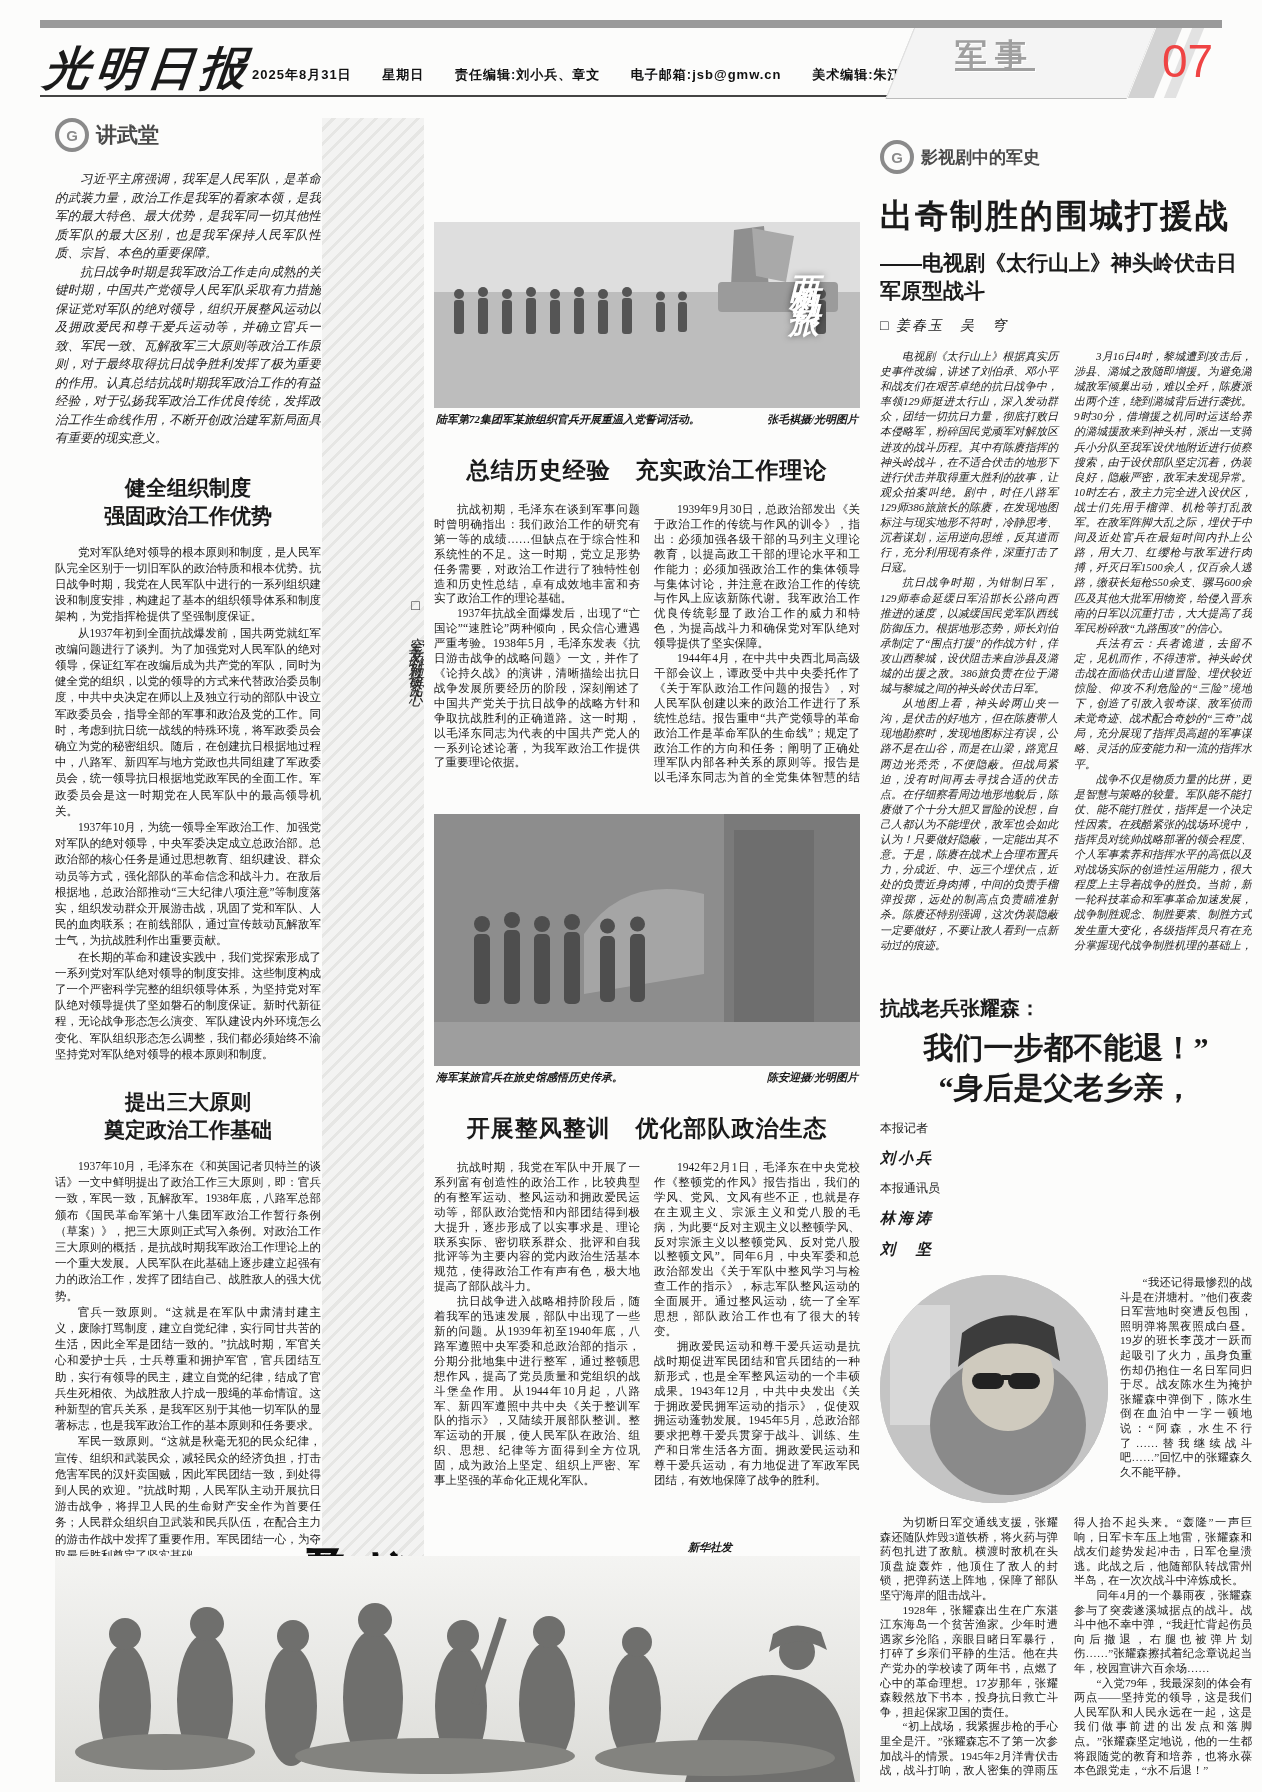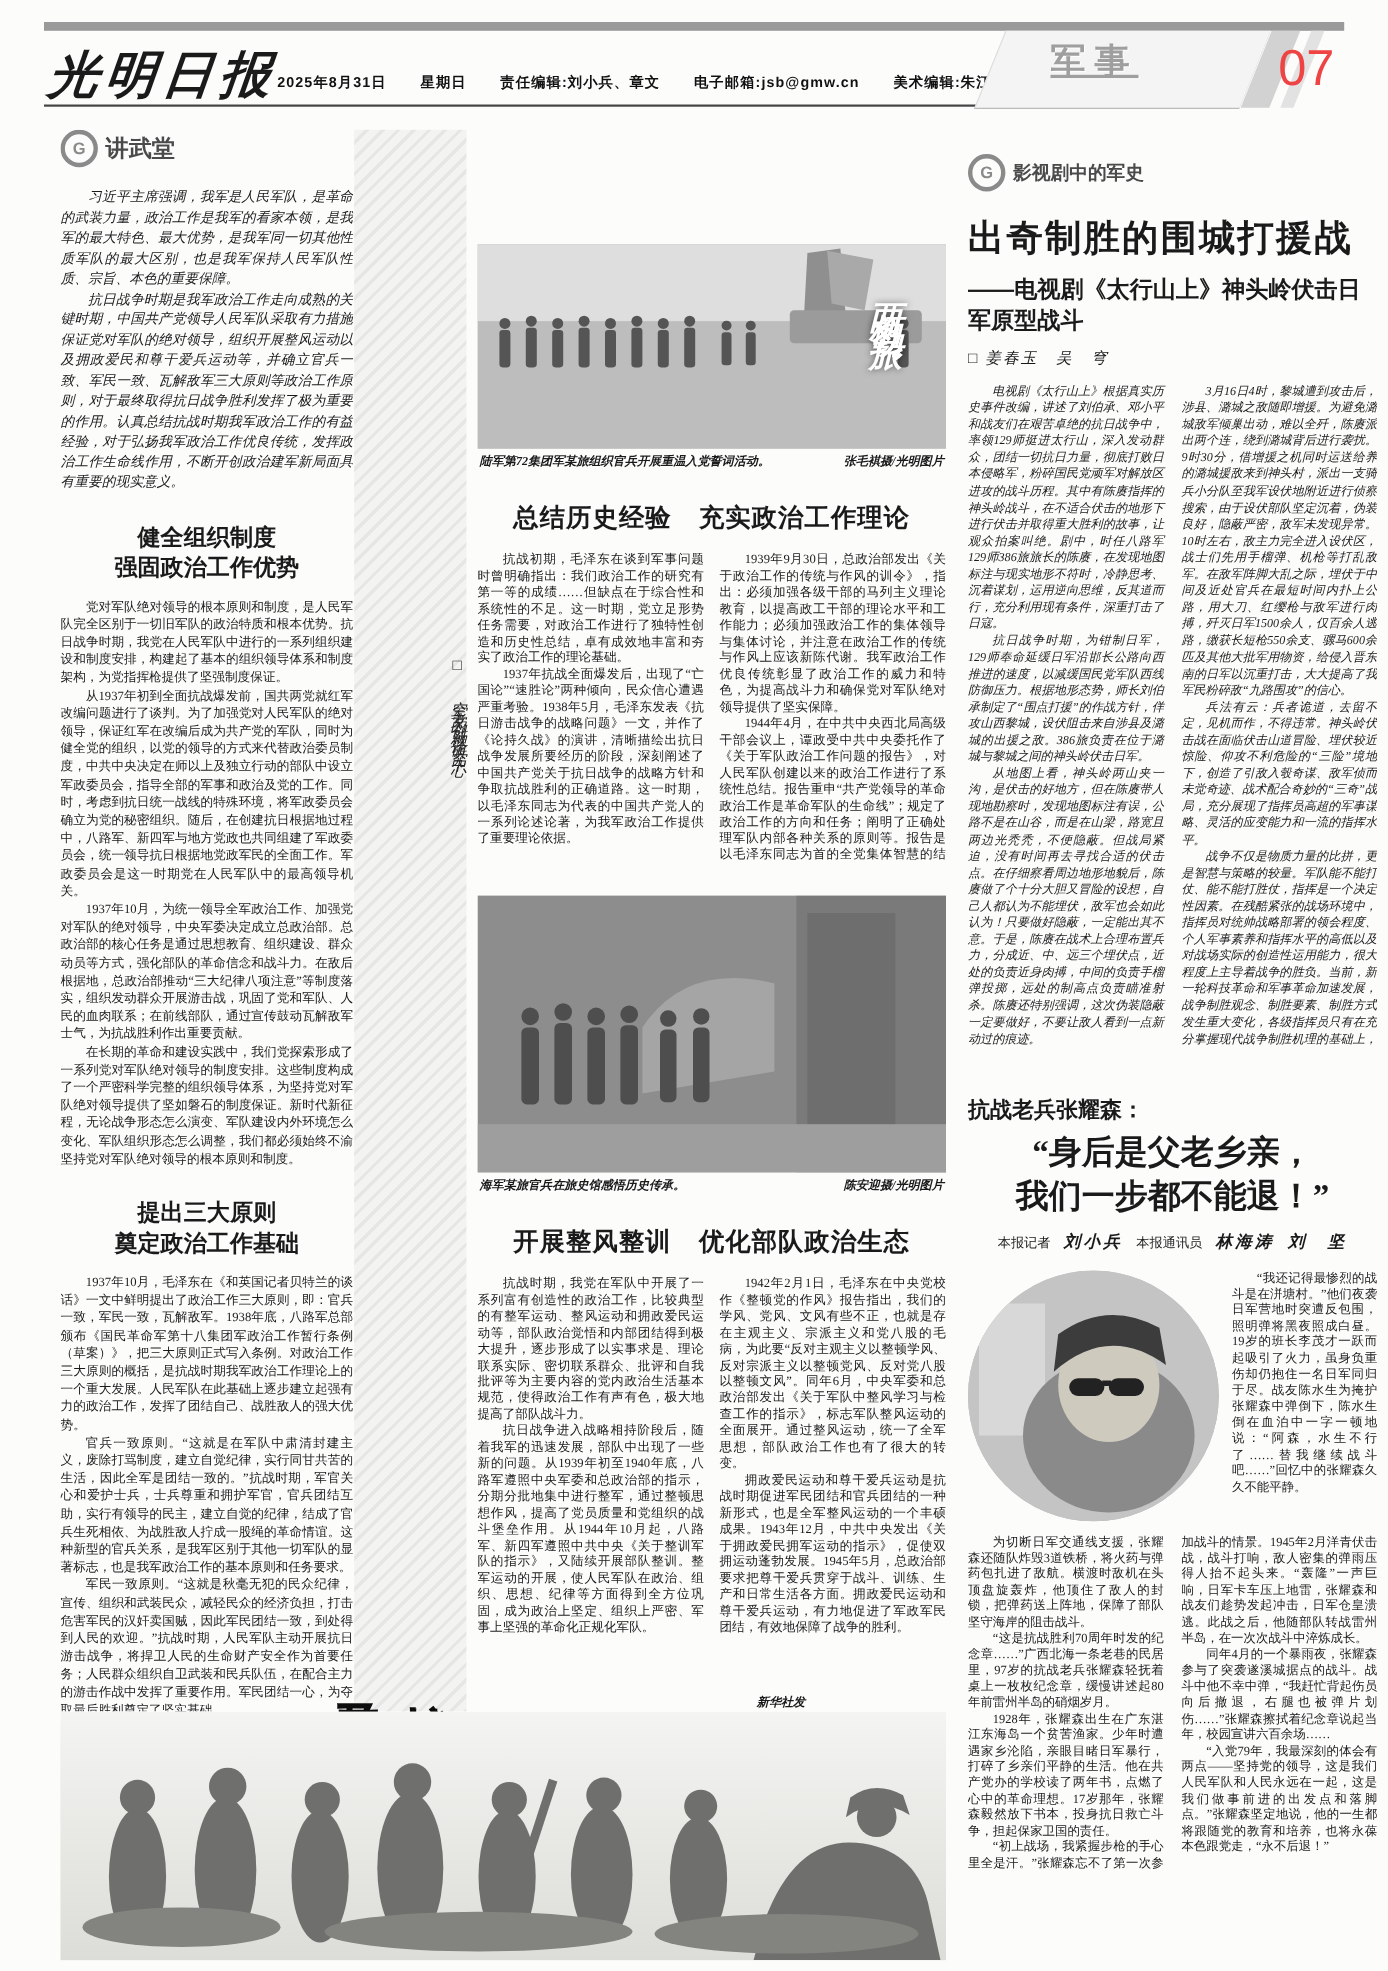--- a/index.html
+++ b/index.html
@@ -59,21 +59,21 @@
   .right-col{position:absolute;left:880px;top:118px;width:372px;height:1674px;overflow:hidden;}
   .right-col .kicker{font-size:17px;margin:22px 0 20px 0;}
   .rc-head{font-size:33px;font-weight:bold;letter-spacing:2px;margin:0 0 10px 0;}
   .rc-sub{font-size:21px;font-weight:bold;font-family:"Liberation Sans",sans-serif;margin:0 0 12px 0;}
   .rc-byline{font-size:14px;font-style:italic;margin:0 0 14px 0;letter-spacing:2px;}
   .rc-body{column-count:2;column-gap:16px;height:612px;overflow:hidden;}
   .rc-body p{font-size:11px;line-height:15.1px;margin:0;text-indent:2em;text-align:justify;font-style:italic;}
   
   .vet-kicker{font-size:20px;font-weight:bold;margin:34px 0 6px 0;}
   .vet-quote{text-align:center;font-size:30px;font-weight:bold;line-height:40px;margin:4px 0;}
-  .vet-byline{display:flex;justify-content:center;align-items:baseline;gap:12px;margin:12px 0 16px 0;}
+  .vet-byline{display:flex;justify-content:center;align-items:baseline;gap:12px;margin:12px 0 16px 0;flex-direction:column;}
   .vet-byline .role{font-size:12px;font-family:"Liberation Sans",sans-serif;color:#222;}
   .vet-byline .name{font-size:15px;font-weight:bold;font-style:italic;letter-spacing:3px;}
   .vet-first{display:flex;gap:12px;}
   .vet-photo{flex:0 0 228px;width:228px;height:228px;border-radius:50%;overflow:hidden;
         background:radial-gradient(circle at 40% 35%,#dcdcdc,#9e9e9e);position:relative;}
   .vet-first p{font-size:11.3px;line-height:14.6px;margin:0;text-indent:2em;text-align:justify;}
   .vet-body{column-count:2;column-gap:16px;margin-top:12px;height:430px;overflow:hidden;}
   .vet-body p{font-size:11.3px;line-height:14.6px;margin:0;text-indent:2em;text-align:justify;}
   
   .bottom-photo{position:absolute;left:55px;top:1556px;width:805px;height:226px;overflow:hidden;
@@ -240,22 +240,22 @@
       <p>抗日战争时期，为钳制日军，129师奉命延缓日军沿邯长公路向西推进的速度，以减缓国民党军队西线防御压力。根据地形态势，师长刘伯承制定了“围点打援”的作战方针，佯攻山西黎城，设伏阻击来自涉县及潞城的出援之敌。386旅负责在位于潞城与黎城之间的神头岭伏击日军。</p>
       <p>从地图上看，神头岭两山夹一沟，是伏击的好地方，但在陈赓带人现地勘察时，发现地图标注有误，公路不是在山谷，而是在山梁，路宽且两边光秃秃，不便隐蔽。但战局紧迫，没有时间再去寻找合适的伏击点。在仔细察看周边地形地貌后，陈赓做了个十分大胆又冒险的设想，自己人都认为不能埋伏，敌军也会如此认为！只要做好隐蔽，一定能出其不意。于是，陈赓在战术上合理布置兵力，分成近、中、远三个埋伏点，近处的负责近身肉搏，中间的负责手榴弹投掷，远处的制高点负责瞄准射杀。陈赓还特别强调，这次伪装隐蔽一定要做好，不要让敌人看到一点新动过的痕迹。</p>
       <p>3月16日4时，黎城遭到攻击后，涉县、潞城之敌随即增援。为避免潞城敌军倾巢出动，难以全歼，陈赓派出两个连，绕到潞城背后进行袭扰。9时30分，借增援之机同时运送给养的潞城援敌来到神头村，派出一支骑兵小分队至我军设伏地附近进行侦察搜索，由于设伏部队坚定沉着，伪装良好，隐蔽严密，敌军未发现异常。10时左右，敌主力完全进入设伏区，战士们先用手榴弹、机枪等打乱敌军。在敌军阵脚大乱之际，埋伏于中间及近处官兵在最短时间内扑上公路，用大刀、红缨枪与敌军进行肉搏，歼灭日军1500余人，仅百余人逃路，缴获长短枪550余支、骡马600余匹及其他大批军用物资，给侵入晋东南的日军以沉重打击，大大提高了我军民粉碎敌“九路围攻”的信心。</p>
       <p>兵法有云：兵者诡道，去留不定，见机而作，不得违常。神头岭伏击战在面临伏击山道冒险、埋伏较近惊险、仰攻不利危险的“三险”境地下，创造了引敌入彀奇谋、敌军侦而未觉奇迹、战术配合奇妙的“三奇”战局，充分展现了指挥员高超的军事谋略、灵活的应变能力和一流的指挥水平。</p>
       <p>战争不仅是物质力量的比拼，更是智慧与策略的较量。军队能不能打仗、能不能打胜仗，指挥是一个决定性因素。在残酷紧张的战场环境中，指挥员对统帅战略部署的领会程度、个人军事素养和指挥水平的高低以及对战场实际的创造性运用能力，很大程度上主导着战争的胜负。当前，新一轮科技革命和军事革命加速发展，战争制胜观念、制胜要素、制胜方式发生重大变化，各级指挥员只有在充分掌握现代战争制胜机理的基础上，循“理”而动，依“理”而行，根据不同对手特点、不同装备性能探索出有效战法，在战争中才能真正做到技高一筹、赢得胜利。</p>
 
     </div>
 
     <div class="vet-kicker">抗战老兵张耀森：</div>
     <div class="vet-quote">
+      <div>我们一步都不能退！”</div>
       <div>“身后是父老乡亲，</div>
-      <div>我们一步都不能退！”</div>
     </div>
     <div class="vet-byline">
       <span class="role">本报记者</span>
       <span class="name">刘小兵</span>
       <span class="role">本报通讯员</span>
       <span class="name">林海涛</span>
       <span class="name">刘　坚</span>
     </div>
     <div class="vet-first">
       <div class="vet-photo">
@@ -267,21 +267,20 @@
           <path d="M78 92 q50 -44 102 -6 l-6 -34 q-48 -26 -92 6 Z" fill="#3c3c3c"></path>
           <rect x="92" y="98" width="32" height="16" rx="8" fill="#222"></rect>
           <rect x="128" y="98" width="32" height="16" rx="8" fill="#222"></rect>
           <rect x="122" y="100" width="8" height="5" fill="#222"></rect>
         </svg>
       </div>
       <p>“我还记得最惨烈的战斗是在洴塘村。”他们夜袭日军营地时突遭反包围，照明弹将黑夜照成白昼。19岁的班长李茂才一跃而起吸引了火力，虽身负重伤却仍抱住一名日军同归于尽。战友陈水生为掩护张耀森中弹倒下，陈水生倒在血泊中一字一顿地说：“阿森，水生不行了……替我继续战斗吧……”回忆中的张耀森久久不能平静。</p>
     </div>
     <div class="vet-body">
       <p>为切断日军交通线支援，张耀森还随队炸毁3道铁桥，将火药与弹药包扎进了敌航。横渡时敌机在头顶盘旋轰炸，他顶住了敌人的封锁，把弹药送上阵地，保障了部队坚守海岸的阻击战斗。</p>
-      <p>“这是抗战胜利70周年时发的纪念章……”广西北海一条老巷的民居里，97岁的抗战老兵张耀森轻抚着桌上一枚枚纪念章，缓慢讲述起80年前雷州半岛的硝烟岁月。</p>
       <p>1928年，张耀森出生在广东湛江东海岛一个贫苦渔家。少年时遭遇家乡沦陷，亲眼目睹日军暴行，打碎了乡亲们平静的生活。他在共产党办的学校读了两年书，点燃了心中的革命理想。17岁那年，张耀森毅然放下书本，投身抗日救亡斗争，担起保家卫国的责任。</p>
       <p>“初上战场，我紧握步枪的手心里全是汗。”张耀森忘不了第一次参加战斗的情景。1945年2月洋青伏击战，战斗打响，敌人密集的弹雨压得人抬不起头来。“轰隆”一声巨响，日军卡车压上地雷，张耀森和战友们趁势发起冲击，日军仓皇溃逃。此战之后，他随部队转战雷州半岛，在一次次战斗中淬炼成长。</p>
       <p>同年4月的一个暴雨夜，张耀森参与了突袭遂溪城据点的战斗。战斗中他不幸中弹，“我赶忙背起伤员向后撤退，右腿也被弹片划伤……”张耀森擦拭着纪念章说起当年，校园宣讲六百余场……</p>
       <p>“入党79年，我最深刻的体会有两点——坚持党的领导，这是我们人民军队和人民永远在一起，这是我们做事前进的出发点和落脚点。”张耀森坚定地说，他的一生都将跟随党的教育和培养，也将永葆本色跟党走，“永不后退！”</p>
     </div>
   </div>
 
   <div class="xinhua-credit">新华社发</div>
   <div class="bottom-photo">
     <svg width="805" height="226" viewBox="0 0 805 226">

